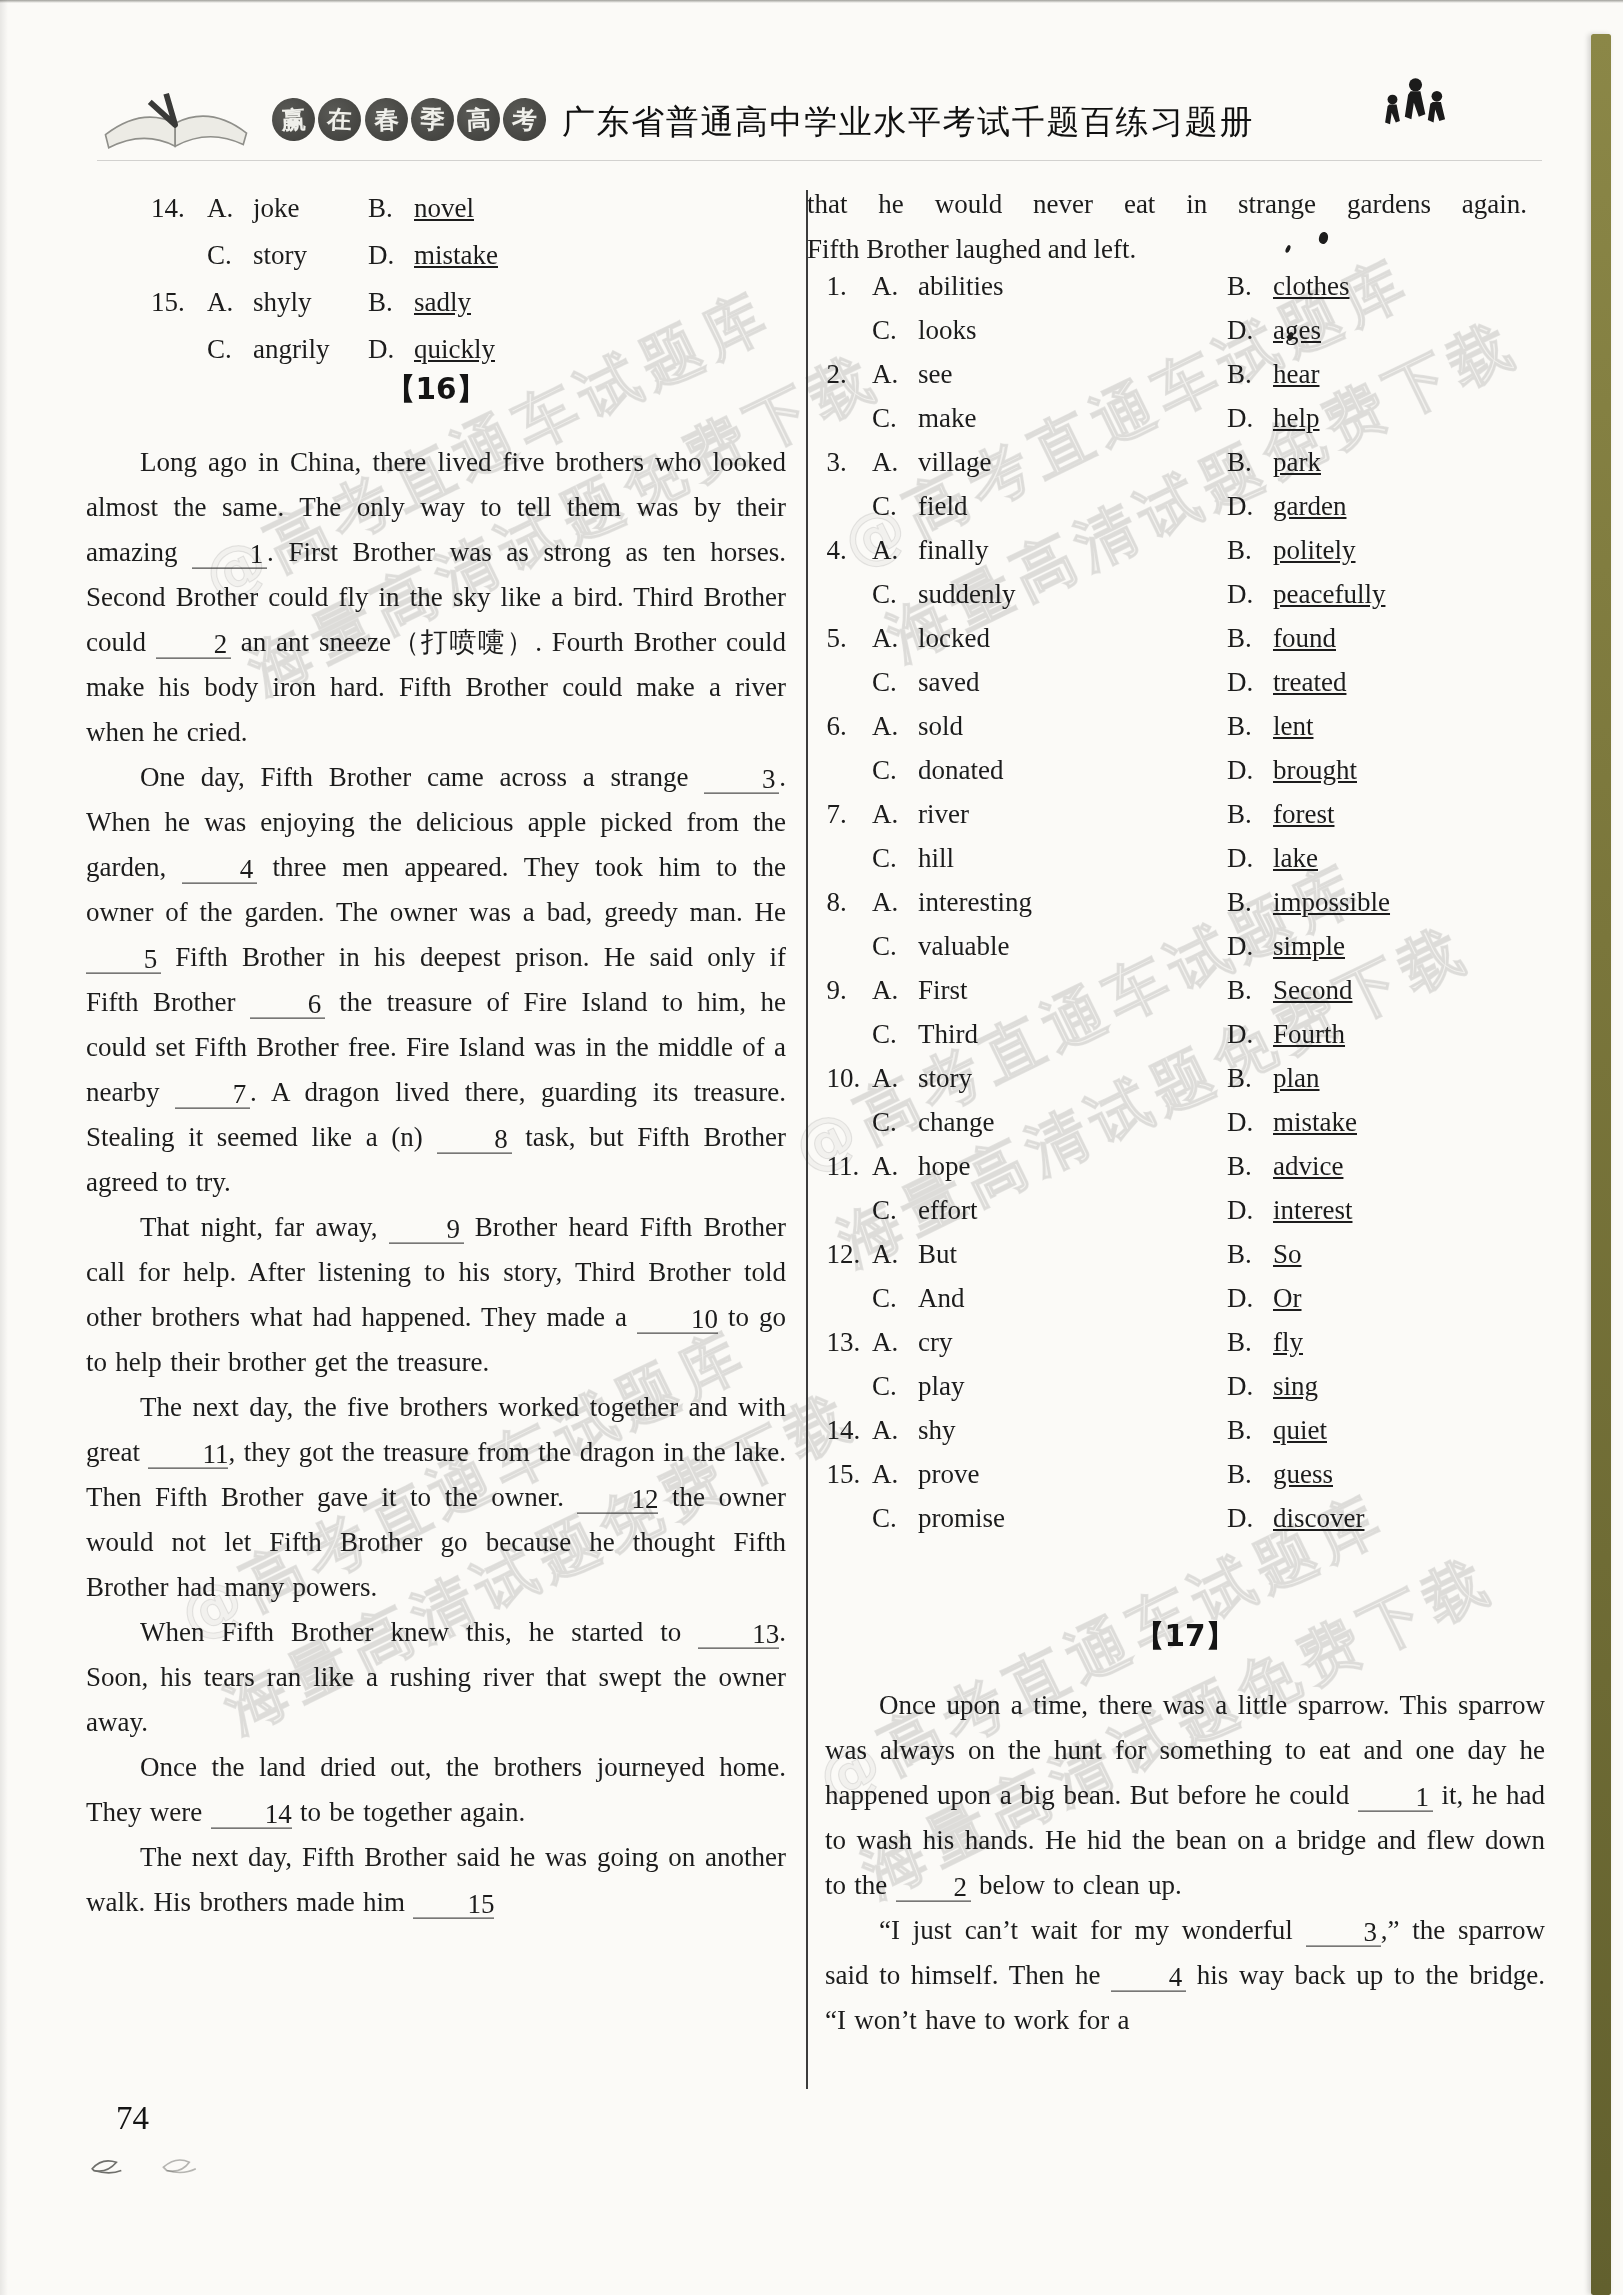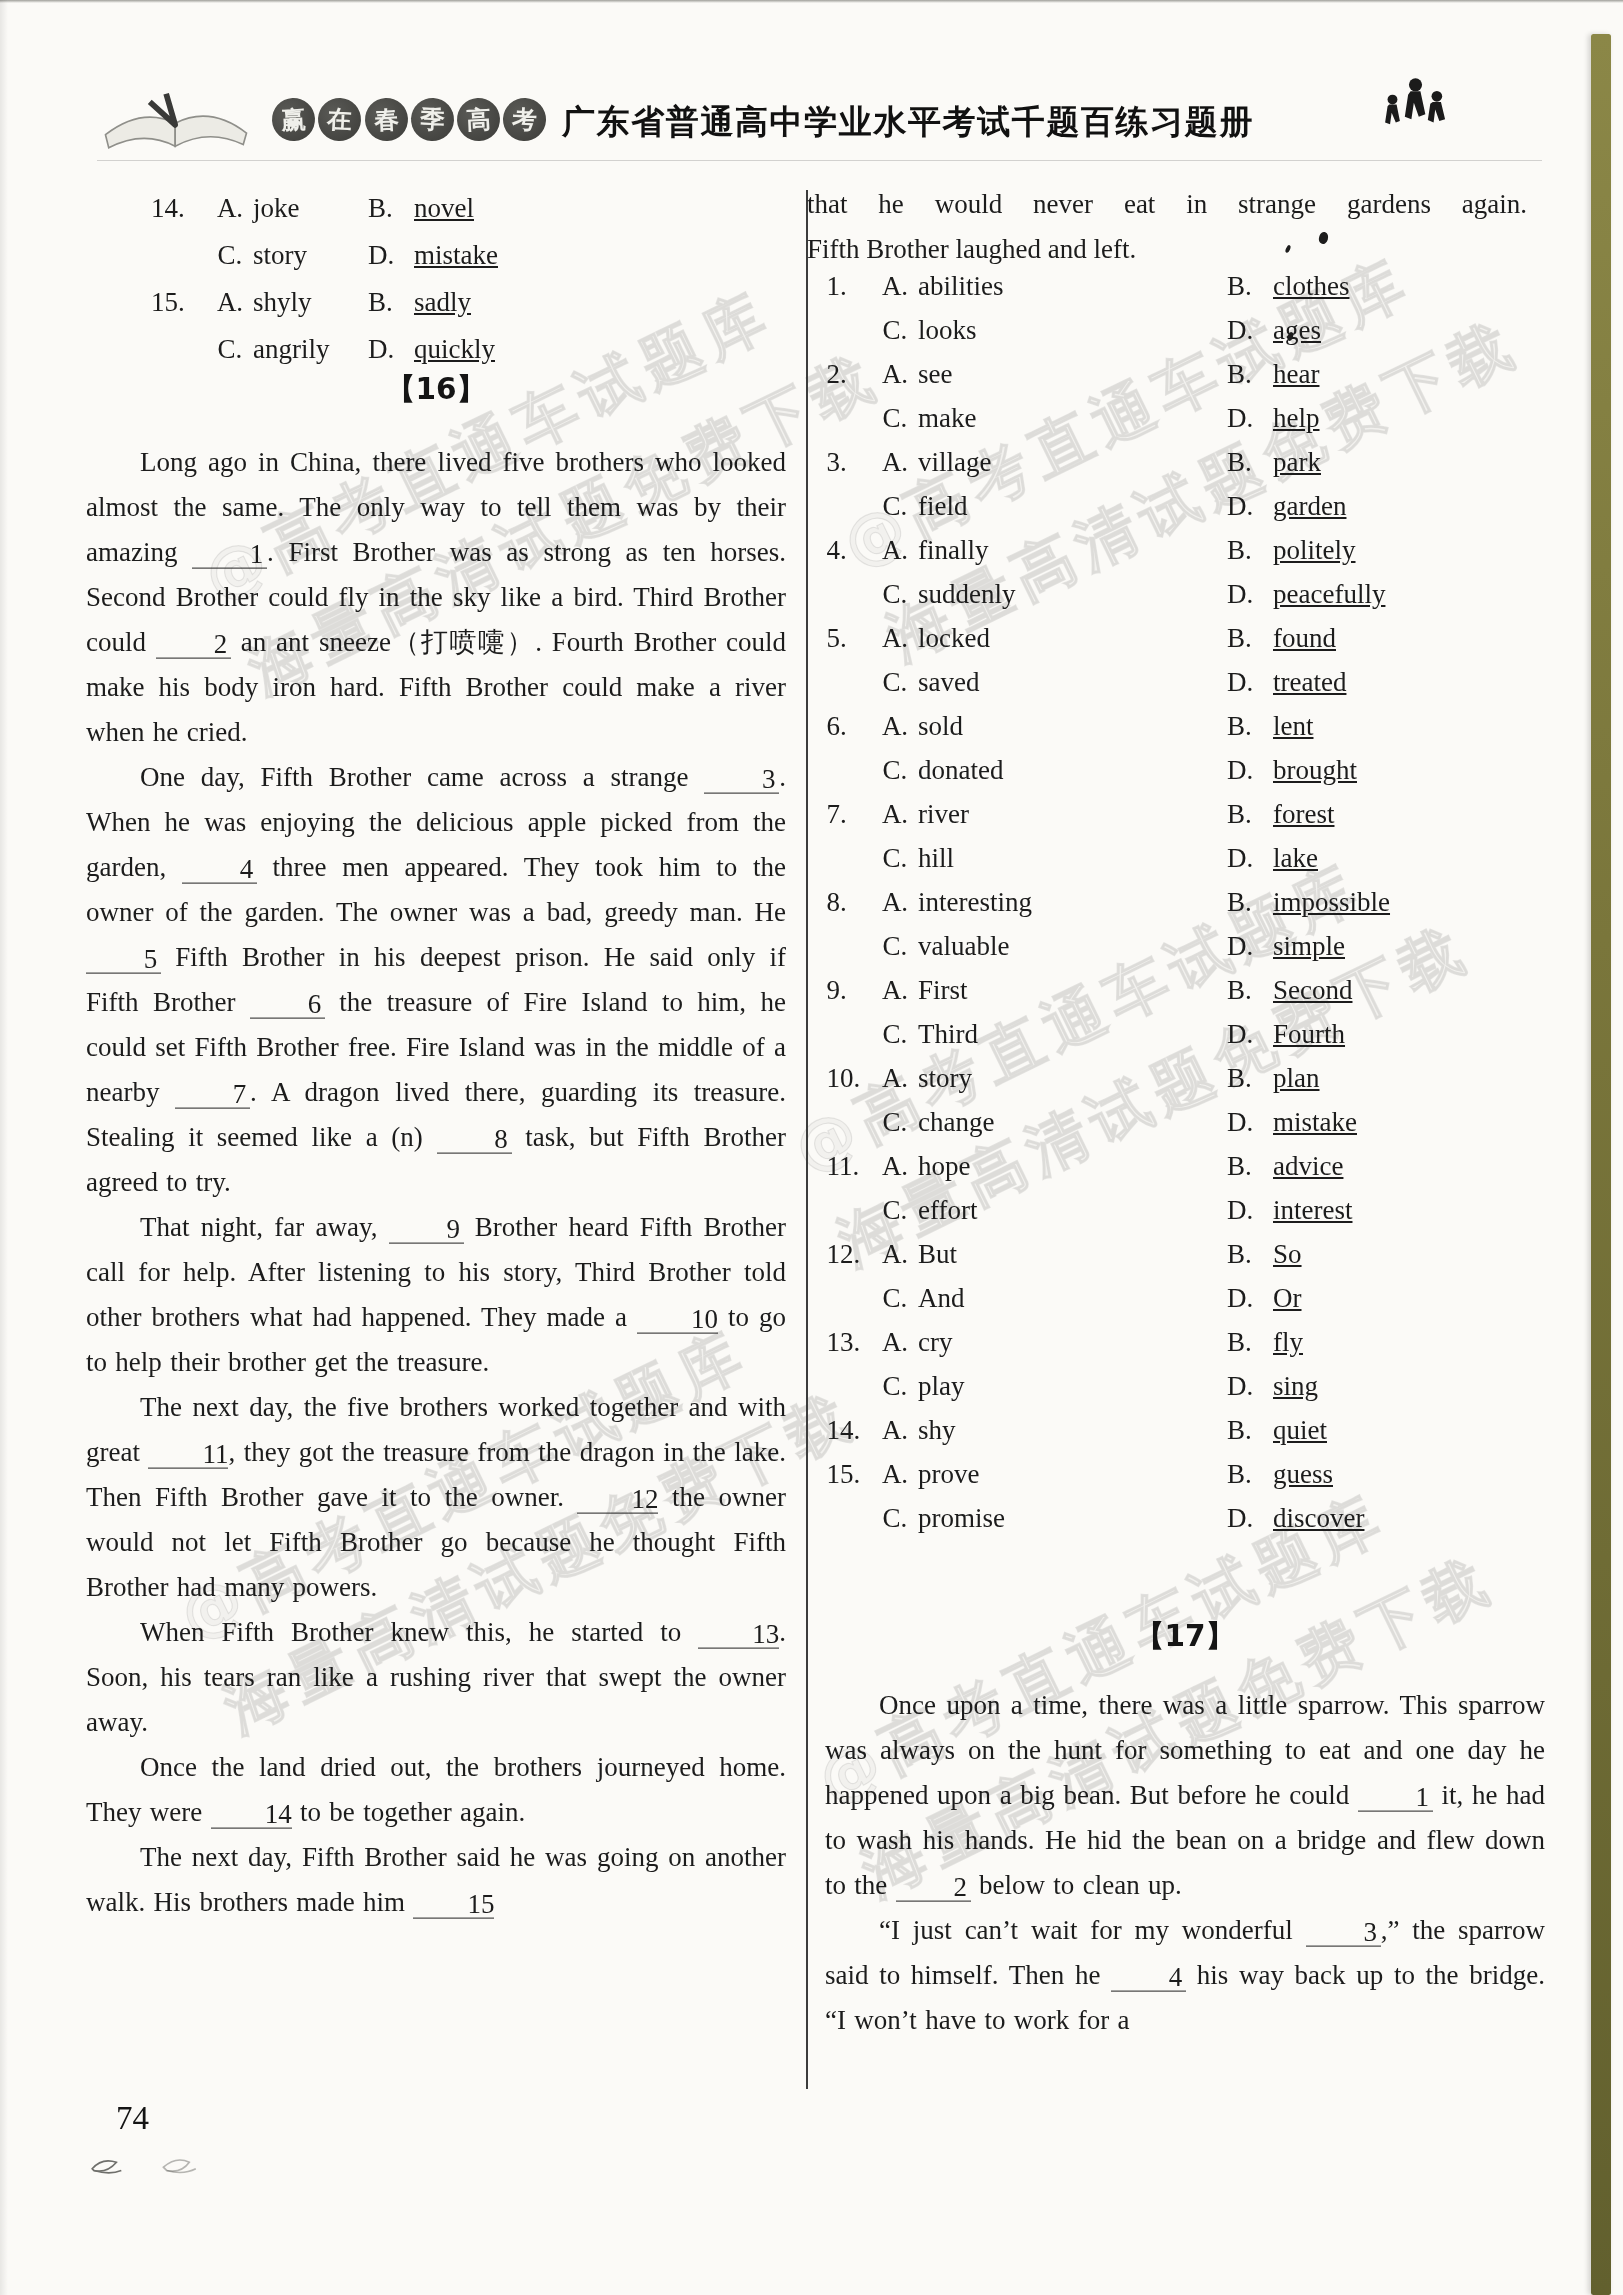--- a/index.html
+++ b/index.html
@@ -13,34 +13,34 @@
   
   .header{position:absolute;top:80px;left:94px;height:82px;white-space:nowrap;}
   .logo{position:absolute;left:0;top:6.5px;}
   .badges{position:absolute;left:178px;top:18px;display:flex;gap:3.3px;}
   .badge{width:43px;height:43px;border-radius:50%;background:radial-gradient(circle at 35% 35%,#5a5a56,#3c3c39);
          color:#efefea;font-family:"DejaVu Sans",sans-serif;font-weight:bold;font-size:24.6px;
          display:flex;align-items:center;justify-content:center;}
   .badge:nth-child(even){transform:rotate(3deg);}
   .badge:nth-child(odd){transform:rotate(-3deg);}
   .title{position:absolute;left:468px;top:19.6px;font-family:"DejaVu Sans",sans-serif;
-         font-weight:bold;font-size:33px;letter-spacing:1.6px;color:#111;}
+         font-weight:normal;font-size:33px;letter-spacing:1.6px;color:#111;}
   .header-rule{position:absolute;top:160px;left:97px;width:1445px;height:0.8px;background:rgba(0,0,0,0.16);}
   .runners{position:absolute;left:1381px;top:70px;}
   
   .divider{position:absolute;left:806px;top:190px;width:1.6px;height:1899px;background:#3c3c3c;}
   .left-q{position:absolute;left:86px;top:185px;width:700px;font-size:27px;line-height:47px;}
   .right-q{position:absolute;left:825px;top:264px;width:720px;font-size:27px;line-height:44px;}
   .opt-row{position:relative;}
   .left-q .opt-row{height:47px;}
   .right-q .opt-row{height:44px;}
   .qnum{position:absolute;text-align:right;}
   .left-q .qnum{left:65px;}
   .right-q .qnum{left:1.6px;}
-  .acell{position:absolute;text-align:center;}
+  .acell{position:absolute;}
   .left-q .acell{left:121px;}
   .right-q .acell{left:47px;}
   .bcell{position:absolute;text-decoration:underline;}
   .left-q .bcell{left:282px;}
   .right-q .bcell{left:367px;margin-left:35px;}
   .letter{display:inline-block;min-width:46px;}
   .sec-head{position:absolute;text-align:center;font-weight:bold;font-size:29.5px;
             font-family:"DejaVu Sans",sans-serif;color:#151515;}
   #head16{left:86px;top:370px;width:700px;}
   #head17{left:825px;top:1617px;width:720px;}

